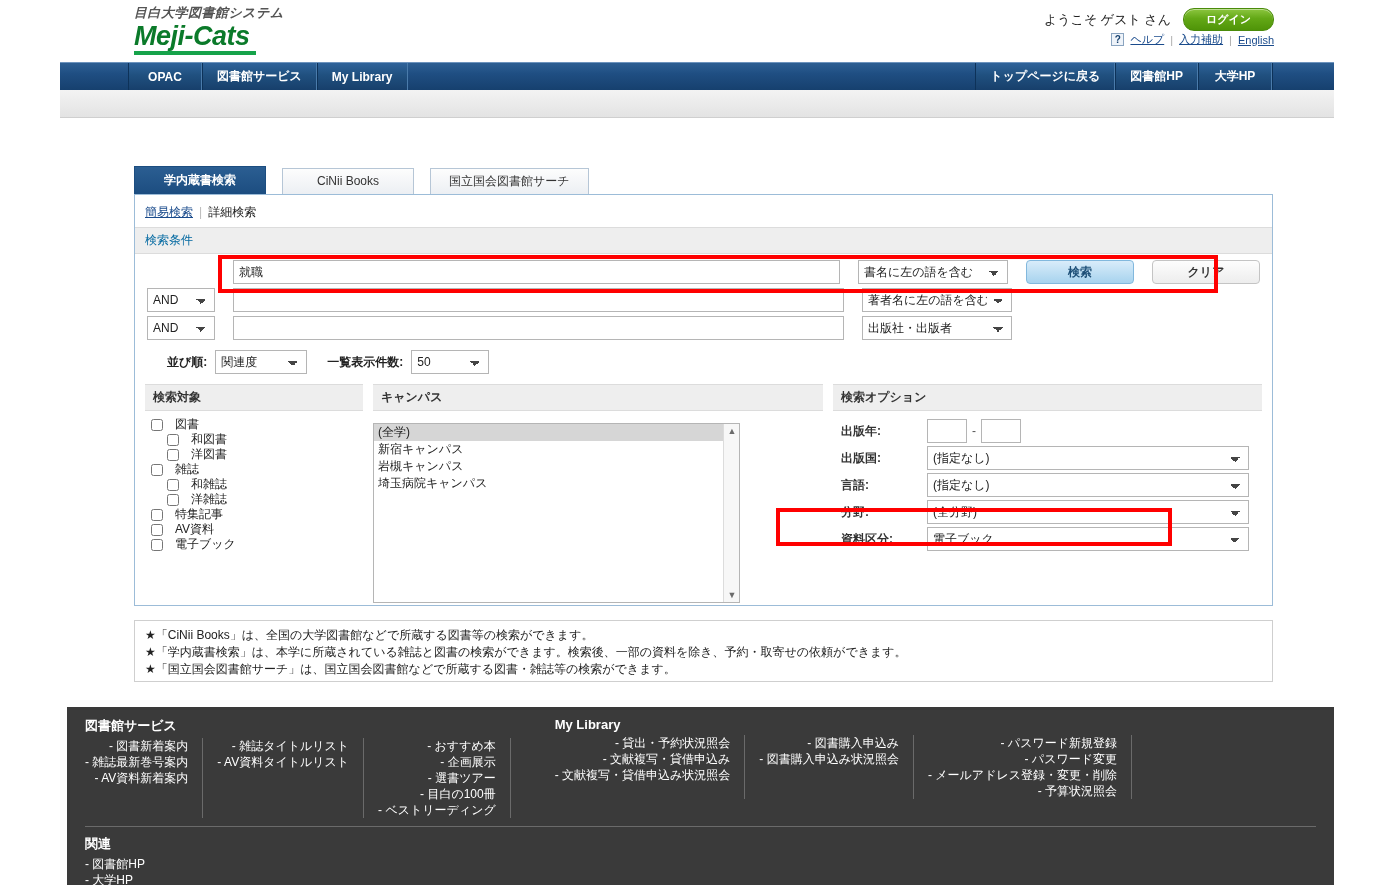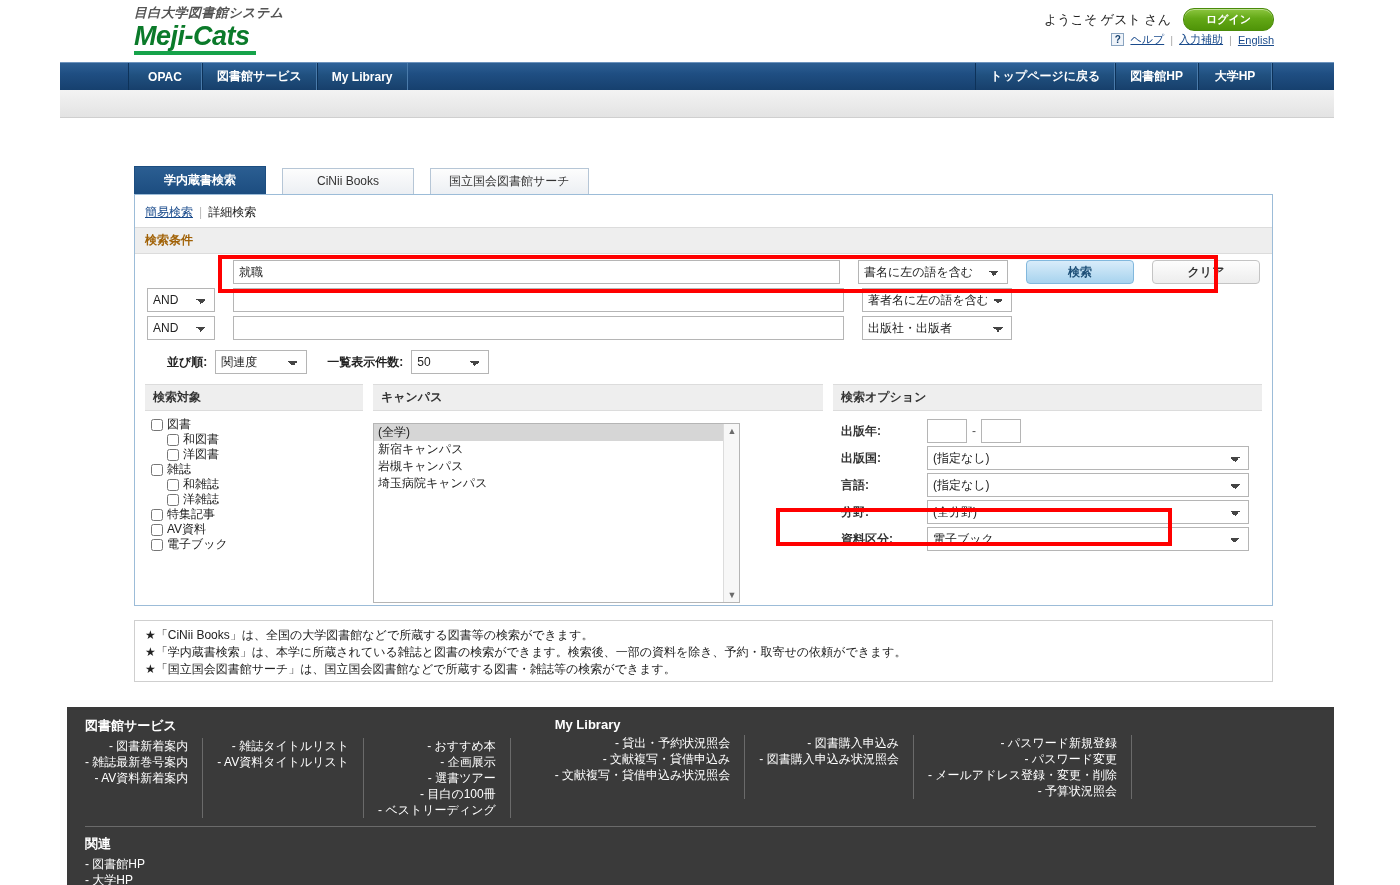--- a/index.html
+++ b/index.html
@@ -96,21 +96,21 @@
     position: absolute; left: 134px; top: 194px; width: 1139px; height: 412px;
     border: 1px solid #9cbcd8; background: #fff;
   }
   .modelinks { padding: 9px 10px 6px 10px; font-size: 12px; }
   .modelinks a { color: #1a4b8c; text-decoration: underline; cursor: pointer; }
   .modelinks .cur { color: #222; text-decoration: none; }
   .modelinks .bar { color: #bbb; margin: 0 6px; }
 
   .sec-head {
     background: #eeeeee; border-top: 1px solid #dcdcdc; border-bottom: 1px solid #dcdcdc;
-    font-size: 12px; font-weight: bold; padding: 4px 10px; color: #a16207;
+    font-size: 12px; font-weight: normal; padding: 4px 10px; color: #0369a1;
   }
 
   .rows { padding: 4px 0 0 0; }
   .qrow { display: flex; align-items: center; gap: 18px; padding: 2px 12px; }
   .bool-sel { width: 68px; }
   .spacer-bool { width: 68px; }
   input.txt, select.sel, input.yr {
     font-family: "Liberation Sans", "DejaVu Sans", sans-serif;
     font-size: 12px; color: #222; background: #fff;
     border: 1px solid #b5b5b5; height: 24px; padding: 2px 5px;
@@ -142,21 +142,21 @@
   
   .cols { display: flex; gap: 10px; padding: 0 10px; }
   .col-left { width: 218px; }
   .col-mid { width: 450px; }
   .col-right { flex: 1; }
   .col-head {
     background: #eeeeee; border-top: 1px solid #dcdcdc; border-bottom: 1px solid #dcdcdc;
     font-size: 12px; font-weight: bold; padding: 4px 8px; color: #333;
   }
   .chk-list { padding: 6px 4px 4px 6px; }
-  .chk-item { display: flex; align-items: center; gap: 4px; font-size: 12px; line-height: 15px; }
+  .chk-item { display: flex; align-items: center; gap: 12px; font-size: 12px; line-height: 15px; }
   .chk-item input { margin: 0 0 0 0; width: 12px; height: 12px; }
   .chk-item.indent { padding-left: 16px; }
 
   .listbox {
     margin-top: 12px; width: 367px; height: 180px; border: 1px solid #b5b5b5;
     background: #fff; position: relative; overflow: hidden;
   }
   .lb-inner { padding: 0; }
   .lb-item { font-size: 12px; line-height: 17px; padding: 0 4px; }
   .lb-item.sel { background: #d6d6d6; }

